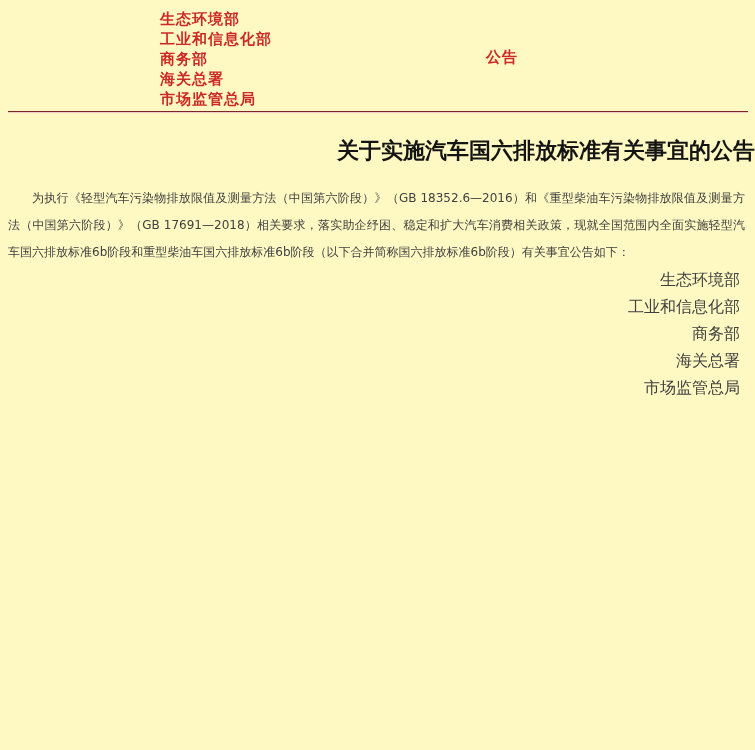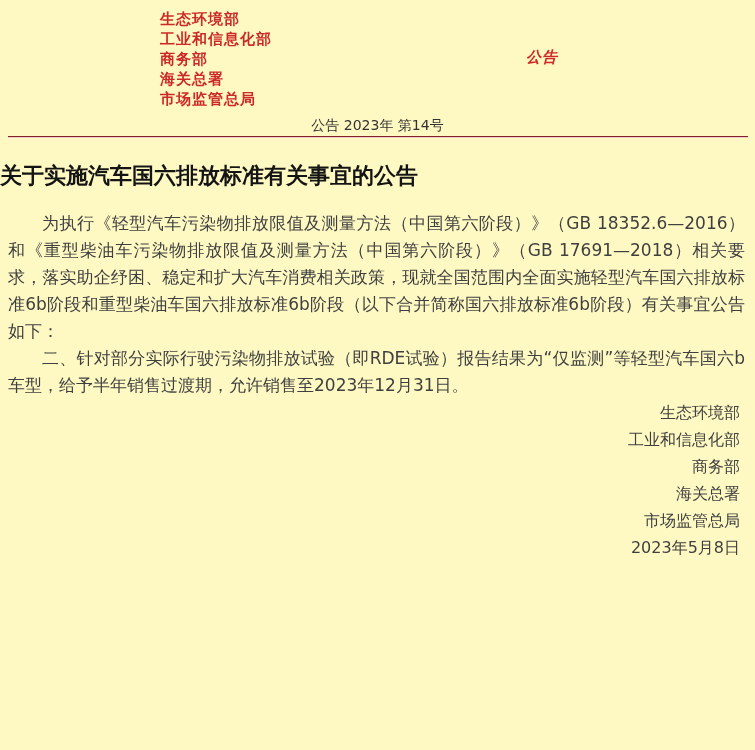--- a/index.html
+++ b/index.html
@@ -18,52 +18,51 @@
   }
   .agency-line {
     color: #cc2a27;
     font-weight: bold;
     font-size: 15px;
     line-height: 20px;
     letter-spacing: 1px;
   }
   .notice-label {
     position: absolute;
-    left: 526px;
+    left: 486px;
     top: 48px;
     color: #cc2a27;
     font-weight: bold;
     font-size: 15px;
     letter-spacing: 1px;
-    font-style: italic;
   }
   .doc-number {
     margin-top: 7px;
     text-align: center;
     font-size: 14px;
     line-height: 18px;
     color: #333333;
   }
   .divider {
     margin: 2px 7px 0 8px;
     height: 1px;
     background: #7c2426;
     box-shadow: 0 1px 0 #f2caca;
   }
   .page-title {
     margin-top: 23px;
-    text-align: left;
+    text-align: right;
     font-size: 22px;
     line-height: 32px;
     font-weight: bold;
     color: #141414;
   }
   .body-text {
     margin: 18px 10px 0 8px;
-    font-size: 17px;
+    font-size: 12px;
     line-height: 27px;
     color: #3f3f3f;
     text-align: justify;
   }
   .body-text p {
     margin: 0;
     text-indent: 2em;
   }
   .signature-block {
     margin-right: 15px;
@@ -81,33 +80,30 @@
   <div class="agency-list">
       <div class="agency-line">生态环境部</div>
       <div class="agency-line">工业和信息化部</div>
       <div class="agency-line">商务部</div>
       <div class="agency-line">海关总署</div>
       <div class="agency-line">市场监管总局</div>
     </div>
 
   <div class="notice-label">公告</div>
 
-  <div class="doc-number">公告 2023年 第14号</div>
 
   <div class="divider"></div>
 
   <h1 class="page-title">关于实施汽车国六排放标准有关事宜的公告</h1>
 
   <div class="body-text">
       <p>为执行《轻型汽车污染物排放限值及测量方法（中国第六阶段）》（GB 18352.6—2016）和《重型柴油车污染物排放限值及测量方法（中国第六阶段）》（GB 17691—2018）相关要求，落实助企纾困、稳定和扩大汽车消费相关政策，现就全国范围内全面实施轻型汽车国六排放标准6b阶段和重型柴油车国六排放标准6b阶段（以下合并简称国六排放标准6b阶段）有关事宜公告如下：</p>
-      <p>二、针对部分实际行驶污染物排放试验（即RDE试验）报告结果为“仅监测”等轻型汽车国六b车型，给予半年销售过渡期，允许销售至2023年12月31日。</p>
     </div>
 
   <div class="signature-block">
       <div>生态环境部</div>
       <div>工业和信息化部</div>
       <div>商务部</div>
       <div>海关总署</div>
       <div>市场监管总局</div>
-      <div>2023年5月8日</div>
     </div>
 
 </div>
 
 </body></html>

